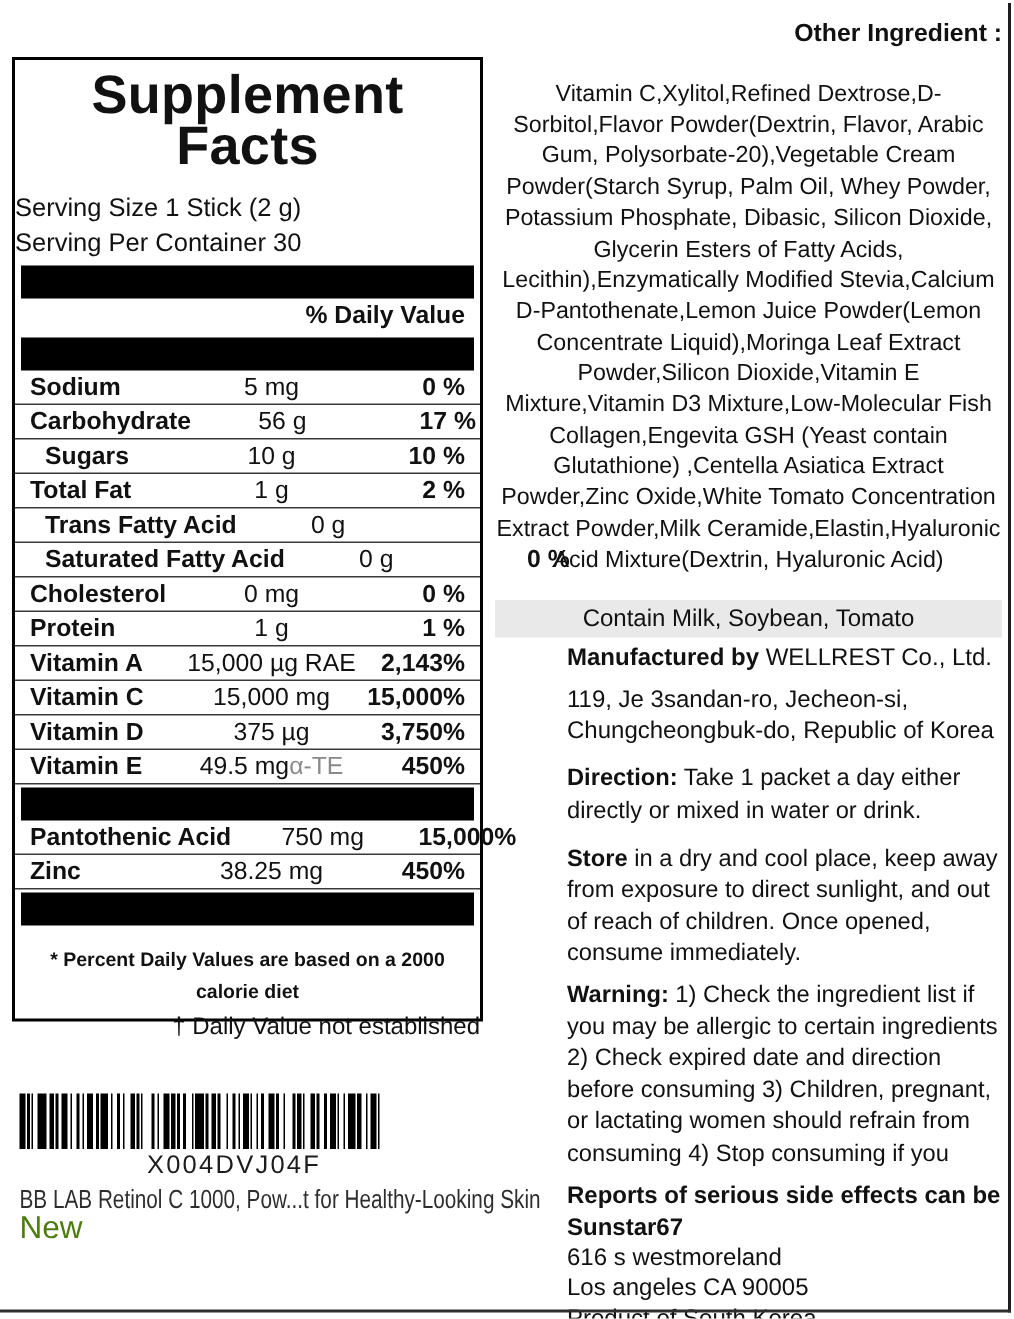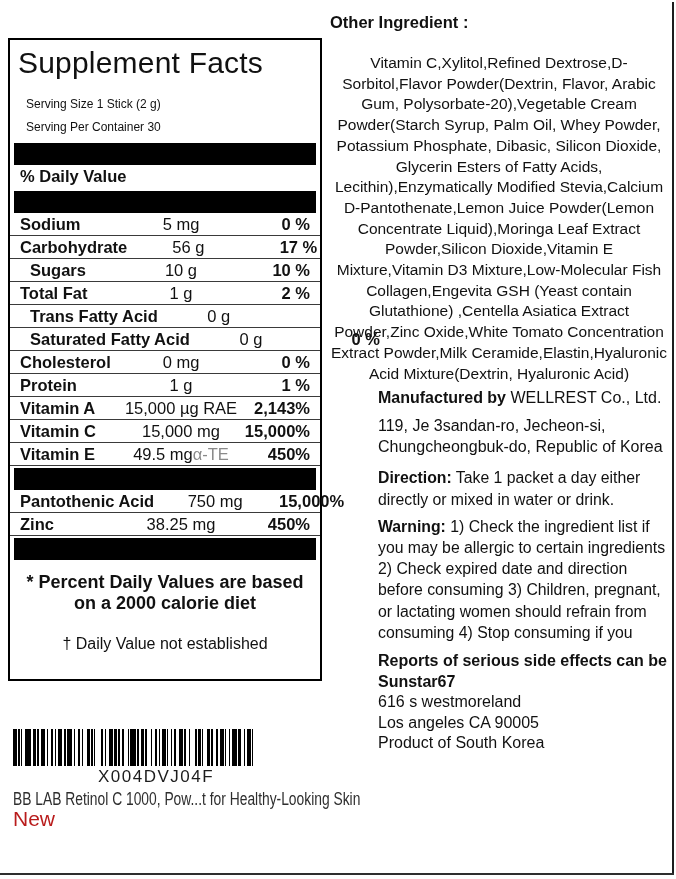--- a/index.html
+++ b/index.html
@@ -7,63 +7,63 @@
   body {
     width:676px; height:879px; background:#ffffff; position:relative;
     font-family:"Liberation Sans", sans-serif; color:#111; overflow:hidden;
   }
 
   
   .sf-panel {
     position:absolute; left:8px; top:38px; width:314px; height:643px;
     border:2px solid #000; background:#fff; padding:4px 0 0 0;
   }
-  .sf-title { font-weight:normal; font-size:30px; letter-spacing:0.2px; padding:2px 8px 0 8px; line-height:34px; }
-  .sf-serving { font-size:12px; line-height:23px; padding:0 16px; margin-top:13px; }
+  .sf-title { font-weight:bold; font-size:36px; letter-spacing:0.2px; padding:2px 8px 0 8px; line-height:34px;text-align:center; }
+  .sf-serving { font-size:17px; line-height:23px; padding:0 0; margin-top:13px; }
   .bar { height:22px; background:#000; margin:0 4px; }
   .bar.m-top2 { margin-top:2px; }
   .bar.m-top4 { margin-top:4px; }
   .sf-amount-row { display:flex; justify-content:space-between; font-weight:bold; font-size:16.5px; line-height:20px; padding:5px 10px 0 10px; }
-  .sf-dv-row { text-align:left; font-weight:bold; font-size:16.5px; line-height:21px; padding:1px 10px 4px 10px; }
+  .sf-dv-row { text-align:right; font-weight:bold; font-size:16.5px; line-height:21px; padding:1px 10px 4px 10px; }
   .sf-row {
     display:grid; grid-template-columns:1fr 122px 68px;
     font-size:16.5px; line-height:22px; padding:0 10px;
     border-bottom:1px solid #3a3a3a;
   }
   .sf-row .n { font-weight:bold; white-space:nowrap; }
   .sf-row.indent .n { padding-left:10px; font-weight:bold; }
   .sf-row .a { text-align:center; white-space:nowrap; }
   .sf-row .a .light { color:#8a8a8a; }
   .sf-row .p { text-align:right; font-weight:bold; white-space:nowrap; }
-  .sf-foot1 { font-weight:bold; font-size:18px; line-height:21px; text-align:center; margin:12px 14px 0 14px; }
-  .sf-foot2 { font-size:16px; line-height:21px; text-align:center; margin-top:19px; }
+  .sf-foot1 { font-weight:bold; font-size:13px; line-height:21px; text-align:center; margin:12px 14px 0 14px; }
+  .sf-foot2 { font-size:16px; line-height:21px; text-align:right; margin-top:3px; }
 
   
   .right-col { position:absolute; left:330px; top:12px; width:338px; }
-  .oi-title { text-align:left; font-weight:bold; font-size:16.5px; line-height:21px; }
+  .oi-title { text-align:right; font-weight:bold; font-size:16.5px; line-height:21px; }
   .oi-text { text-align:center; font-size:15.5px; line-height:20.7px; margin-top:20px; }
   .contain-band { background:#e9e9e9; text-align:center; font-size:16px; line-height:21px; padding:2px 0; margin-top:16px; }
   .blk { text-align:left; font-size:15.8px; line-height:21.2px;margin-left:48px; }
   .manu { margin-top:3px; font-size:16px; }
   .addr { margin-top:7px; font-size:16px; line-height:21px; }
   .direction { margin-top:10px; }
   .store { margin-top:11px; }
   .warning { margin-top:6px; }
   .reports { margin-top:7px; font-weight:bold; font-size:16px; line-height:21px; }
   .origin { font-size:16px; line-height:20.5px; }
 
   
   .barcode { position:absolute; left:13px; top:729px; width:286px; height:37px; }
   .barcode .b { position:absolute; top:0; height:37px; background:#000; }
   .barcode-label { position:absolute; left:13px; top:767px; width:286px; text-align:center; font-size:17px; letter-spacing:1.5px; color:#1c1c1c; }
   .product-title {
     position:absolute; left:13px; top:789px; white-space:nowrap;
     font-size:17.5px; color:#2e2e2e; transform:scaleX(0.79); transform-origin:0 0;
   }
-  .condition { position:absolute; left:13px; top:807px; font-size:21px; color:#b91c1c; }
+  .condition { position:absolute; left:13px; top:807px; font-size:21px; color:#4d7c0f; }
 
   
   .frame-right { position:absolute; left:672px; top:2px; width:2px; height:873px; background:#1d1d1d; }
   .frame-bottom { position:absolute; left:0; top:873px; width:674px; height:2px; background:#2e2e2e; }
 </style>
 </head>
 <body>
 
 <div class="sf-panel">
   <div class="sf-title">Supplement Facts</div>
@@ -117,20 +117,25 @@
     <span class="n">Vitamin A</span>
       <span class="a">15,000 µg RAE</span>
       <span class="p">2,143%</span>
   </div>
   <div class="sf-row">
     <span class="n">Vitamin C</span>
       <span class="a">15,000 mg</span>
       <span class="p">15,000%</span>
   </div>
   <div class="sf-row">
+    <span class="n">Vitamin D</span>
+      <span class="a">375 µg</span>
+      <span class="p">3,750%</span>
+  </div>
+  <div class="sf-row">
     <span class="n">Vitamin E</span>
     <span class="a"><span>49.5 mg</span><span class="light">α-TE</span></span>
     <span class="p">450%</span>
   </div>
 
   <div class="bar m-top2"></div>
 
   <div class="sf-row">
     <span class="n">Pantothenic Acid</span>
       <span class="a">750 mg</span>
@@ -145,33 +150,37 @@
   <div class="bar m-top2"></div>
 
   <div class="sf-foot1">* Percent Daily Values are based on a 2000 calorie diet</div>
   <div class="sf-foot2">† Daily Value not established</div>
 </div>
 
 <div class="right-col">
   <div class="oi-title">Other Ingredient :</div>
   <div class="oi-text">Vitamin C,Xylitol,Refined Dextrose,D-Sorbitol,Flavor Powder(Dextrin, Flavor, Arabic Gum, Polysorbate-20),Vegetable Cream Powder(Starch Syrup, Palm Oil, Whey Powder, Potassium Phosphate, Dibasic, Silicon Dioxide, Glycerin Esters of Fatty Acids, Lecithin),Enzymatically Modified Stevia,Calcium D-Pantothenate,Lemon Juice Powder(Lemon Concentrate Liquid),Moringa Leaf Extract Powder,Silicon Dioxide,Vitamin E Mixture,Vitamin D3 Mixture,Low-Molecular Fish Collagen,Engevita GSH (Yeast contain Glutathione) ,Centella Asiatica Extract Powder,Zinc Oxide,White Tomato Concentration Extract Powder,Milk Ceramide,Elastin,Hyaluronic Acid Mixture(Dextrin, Hyaluronic Acid)</div>
 
+  <div class="contain-band">Contain Milk, Soybean, Tomato</div>
 
   <div class="blk manu">
     <b>Manufactured by</b><span> WELLREST Co., Ltd.</span>
   </div>
   <div class="blk addr">
     <div>119, Je 3sandan-ro, Jecheon-si,</div>
     <div>Chungcheongbuk-do, Republic of Korea</div>
   </div>
 
   <div class="blk direction">
     <b>Direction:</b><span> Take 1 packet a day either directly or mixed in water or drink.</span>
   </div>
 
+  <div class="blk store">
+    <b>Store</b><span> in a dry and cool place, keep away from exposure to direct sunlight, and out of reach of children. Once opened, consume immediately.</span>
+  </div>
 
   <div class="blk warning">
     <b>Warning:</b><span> 1) Check the ingredient list if you may be allergic to certain ingredients 2) Check expired date and direction before consuming 3) Children, pregnant, or lactating women should refrain from consuming 4) Stop consuming if you</span>
   </div>
 
   <div class="blk reports">Reports of serious side effects can be Sunstar67</div>
   <div class="blk origin">616 s westmoreland</div>
   <div class="blk origin">Los angeles CA 90005</div>
   <div class="blk origin">Product of South Korea</div>
 </div>

